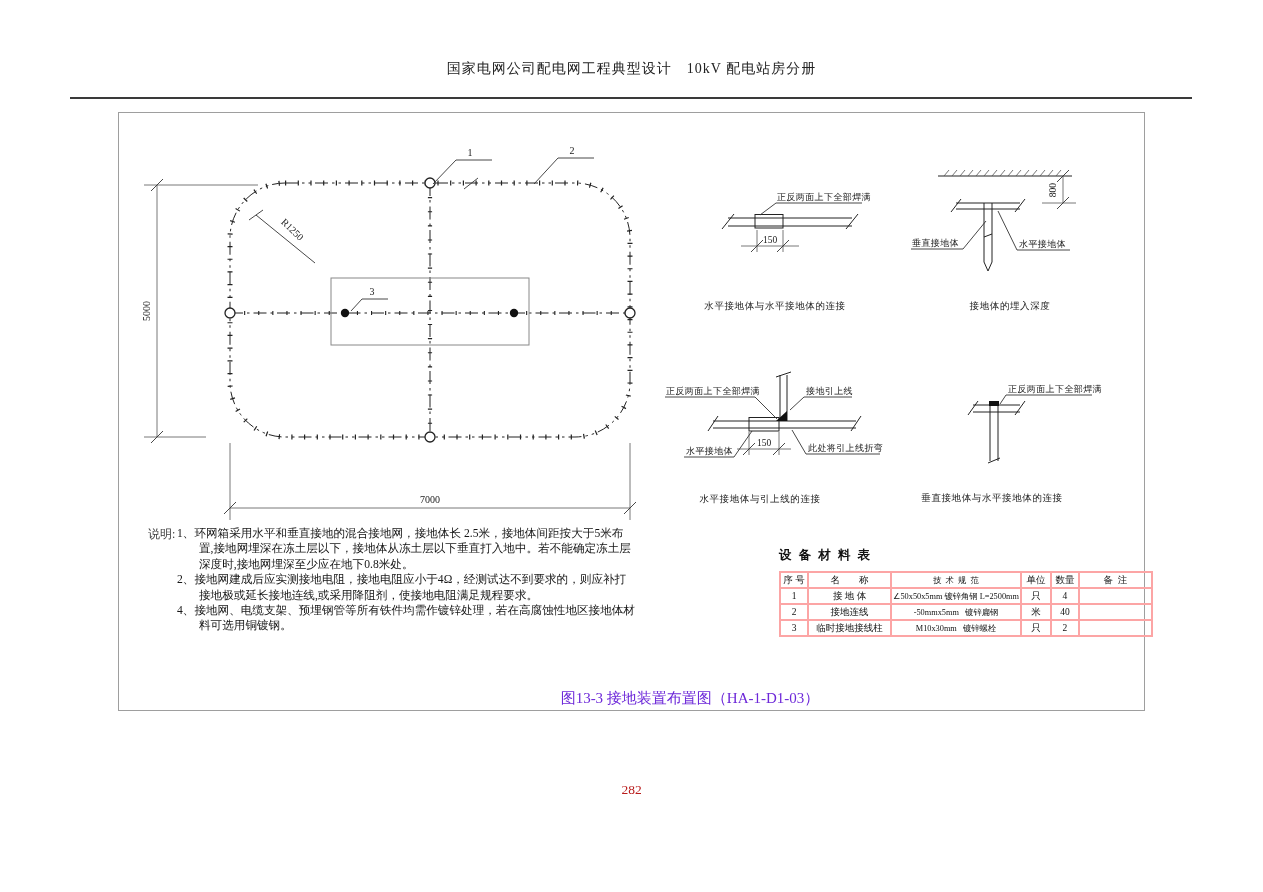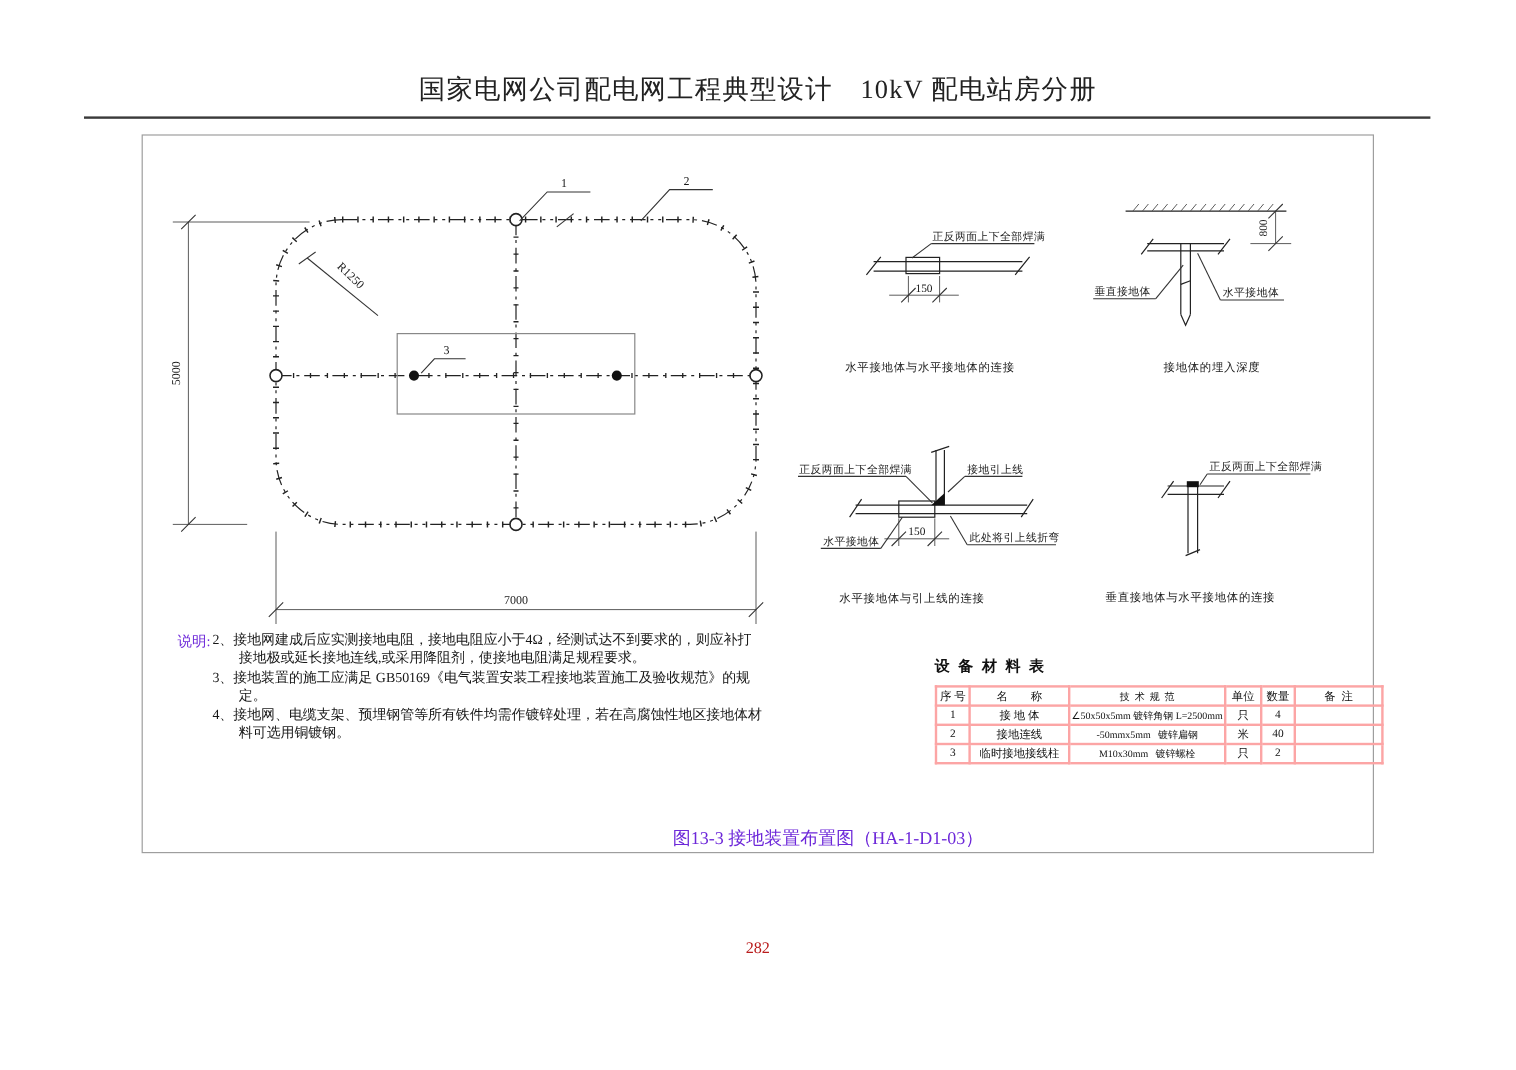--- a/index.html
+++ b/index.html
@@ -2,21 +2,21 @@
 <html><head>
 <meta charset="utf-8">
 <style>
   html,body{margin:0;padding:0;}
   body{
     width:1263px;height:892px;position:relative;background:#fff;
     font-family:"Liberation Serif", serif;color:#1a1a1a;overflow:hidden;
   }
   .abs{position:absolute;}
   
-  .page-title{top:60px;left:0;width:100%;text-align:center;font-size:22px;letter-spacing:1px;color:#222;}
+  .page-title{top:60px;left:0;width:100%;text-align:center;font-size:14px;letter-spacing:1px;color:#222;}
   .header-rule{top:97px;left:70px;width:1122px;height:1.5px;background:#3a3a3a;}
   
   .drawing-frame{left:118px;top:112px;width:1027px;height:599px;border:1px solid #9e9e9e;box-sizing:border-box;background:#fff;}
   svg.linework{left:0;top:0;}
   svg .ln{stroke:#222;fill:none;stroke-width:1px;}
   svg .thin{stroke:#555;stroke-width:0.8px;}
   svg .lead{stroke:#333;stroke-width:0.9px;fill:none;}
   svg text{fill:#1a1a1a;font-family:"Liberation Serif",serif;}
   svg .anno{font-size:9px;letter-spacing:0.4px;}
   svg .cap{font-size:9.5px;letter-spacing:0.6px;}
@@ -24,21 +24,21 @@
   svg .plannum{font-size:10px;}
   
   .mat-title{left:779px;top:547px;width:358px;text-align:left;font-size:12.5px;font-weight:bold;letter-spacing:2px;color:#111;}
   table.mat{position:absolute;left:779px;top:571px;border-collapse:collapse;table-layout:fixed;}
   table.mat th,table.mat td{
     border:2px solid #fca5a5;height:14px;padding:0 1px;text-align:center;
     font-size:9.5px;font-weight:normal;white-space:pre;overflow:hidden;color:#111;
   }
   table.mat td.spec,table.mat th.spec{font-size:8.3px;margin-top:19px;}
   
-  .notes-label{left:148px;top:526px;font-size:12px;color:#6d28d9;}
+  .notes-label{left:148px;top:526px;font-size:12px;color:#404040;}
   .notes-list{left:177px;top:526px;width:458px;}
   .note-item{font-size:11.6px;line-height:15.4px;padding-left:22px;text-indent:-22px;color:#161616;}
   
   .figure-caption{left:485px;top:689px;width:410px;text-align:center;font-size:15px;color:#6d28d9;}
   .page-number{left:0;top:782px;width:100%;text-align:center;font-size:13.5px;color:#b91c1c;}
 </style>
 </head>
 <body>
 
 <div class="abs page-title">国家电网公司配电网工程典型设计　10kV 配电站房分册</div>
@@ -211,19 +211,19 @@
     <td class="spec">M10x30mm   镀锌螺栓</td>
     <td>只</td>
     <td>2</td>
     <td></td>
   </tr>
 </tbody>
   </table>
 
 <div class="abs notes-label">说明:</div>
 <div class="abs notes-list">
+  <div class="note-item">1、环网箱采用水平和垂直接地的混合接地网，接地体长 2.5米，接地体间距按大于5米布置,接地网埋深在冻土层以下，接地体从冻土层以下垂直打入地中。若不能确定冻土层深度时,接地网埋深至少应在地下0.8米处。</div>
   <div class="note-item">2、接地网建成后应实测接地电阻，接地电阻应小于4Ω，经测试达不到要求的，则应补打接地极或延长接地连线,或采用降阻剂，使接地电阻满足规程要求。</div>
-  <div class="note-item">3、接地装置的施工应满足 GB50169《电气装置安装工程接地装置施工及验收规范》的规定。</div>
   <div class="note-item">4、接地网、电缆支架、预埋钢管等所有铁件均需作镀锌处理，若在高腐蚀性地区接地体材料可选用铜镀钢。</div>
 </div>
 
 <div class="abs figure-caption">图13-3 接地装置布置图（HA-1-D1-03）</div>
 <div class="abs page-number">282</div>
 
 </body></html>

